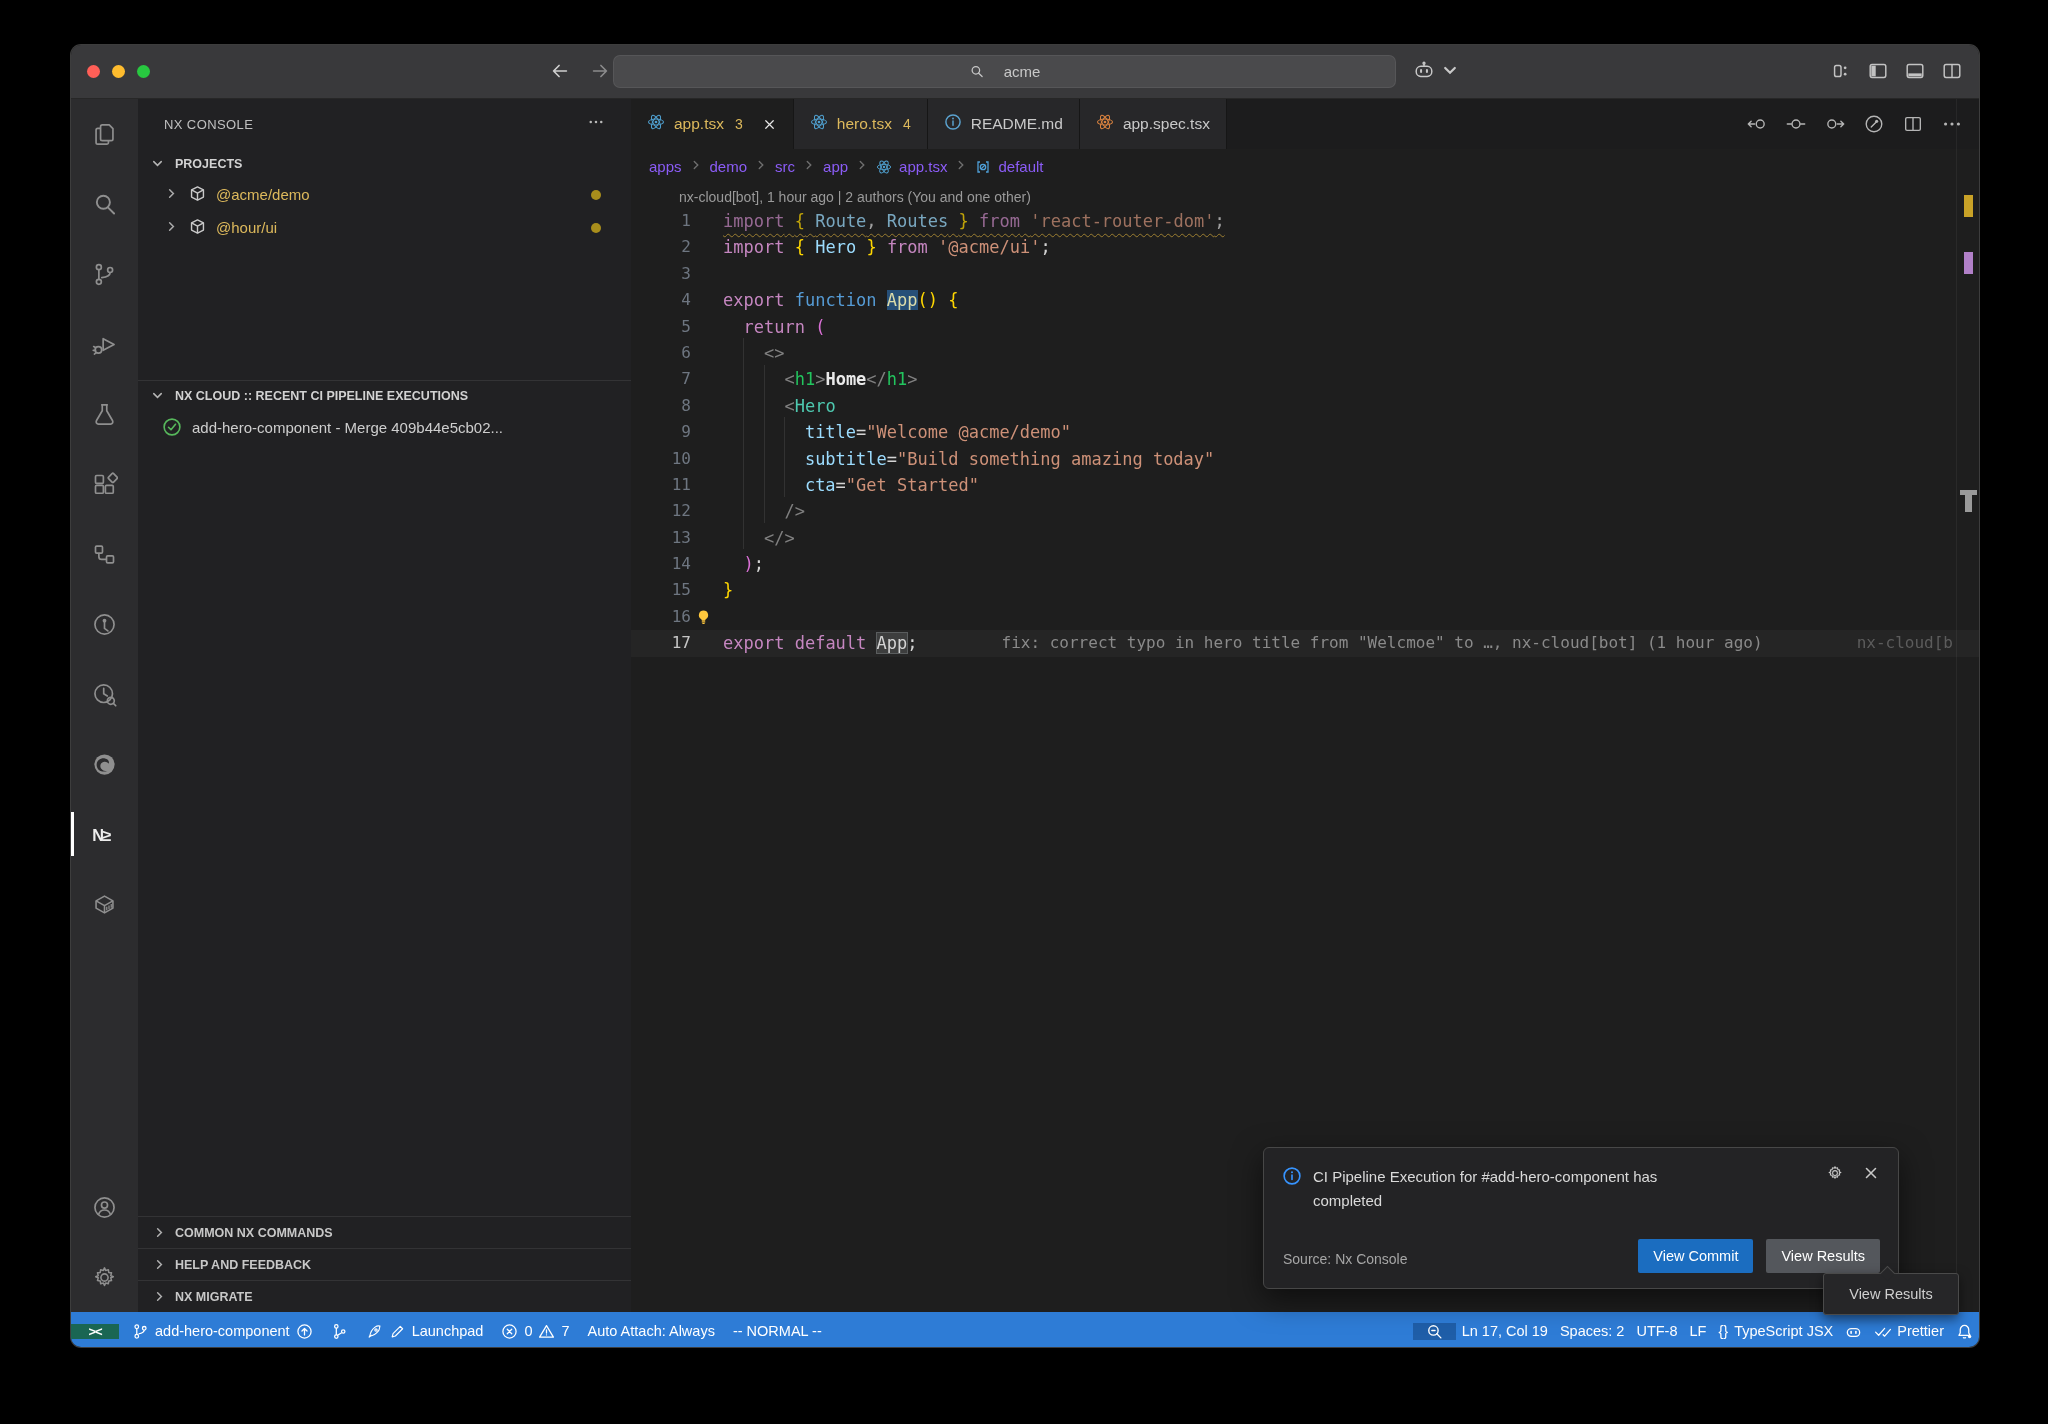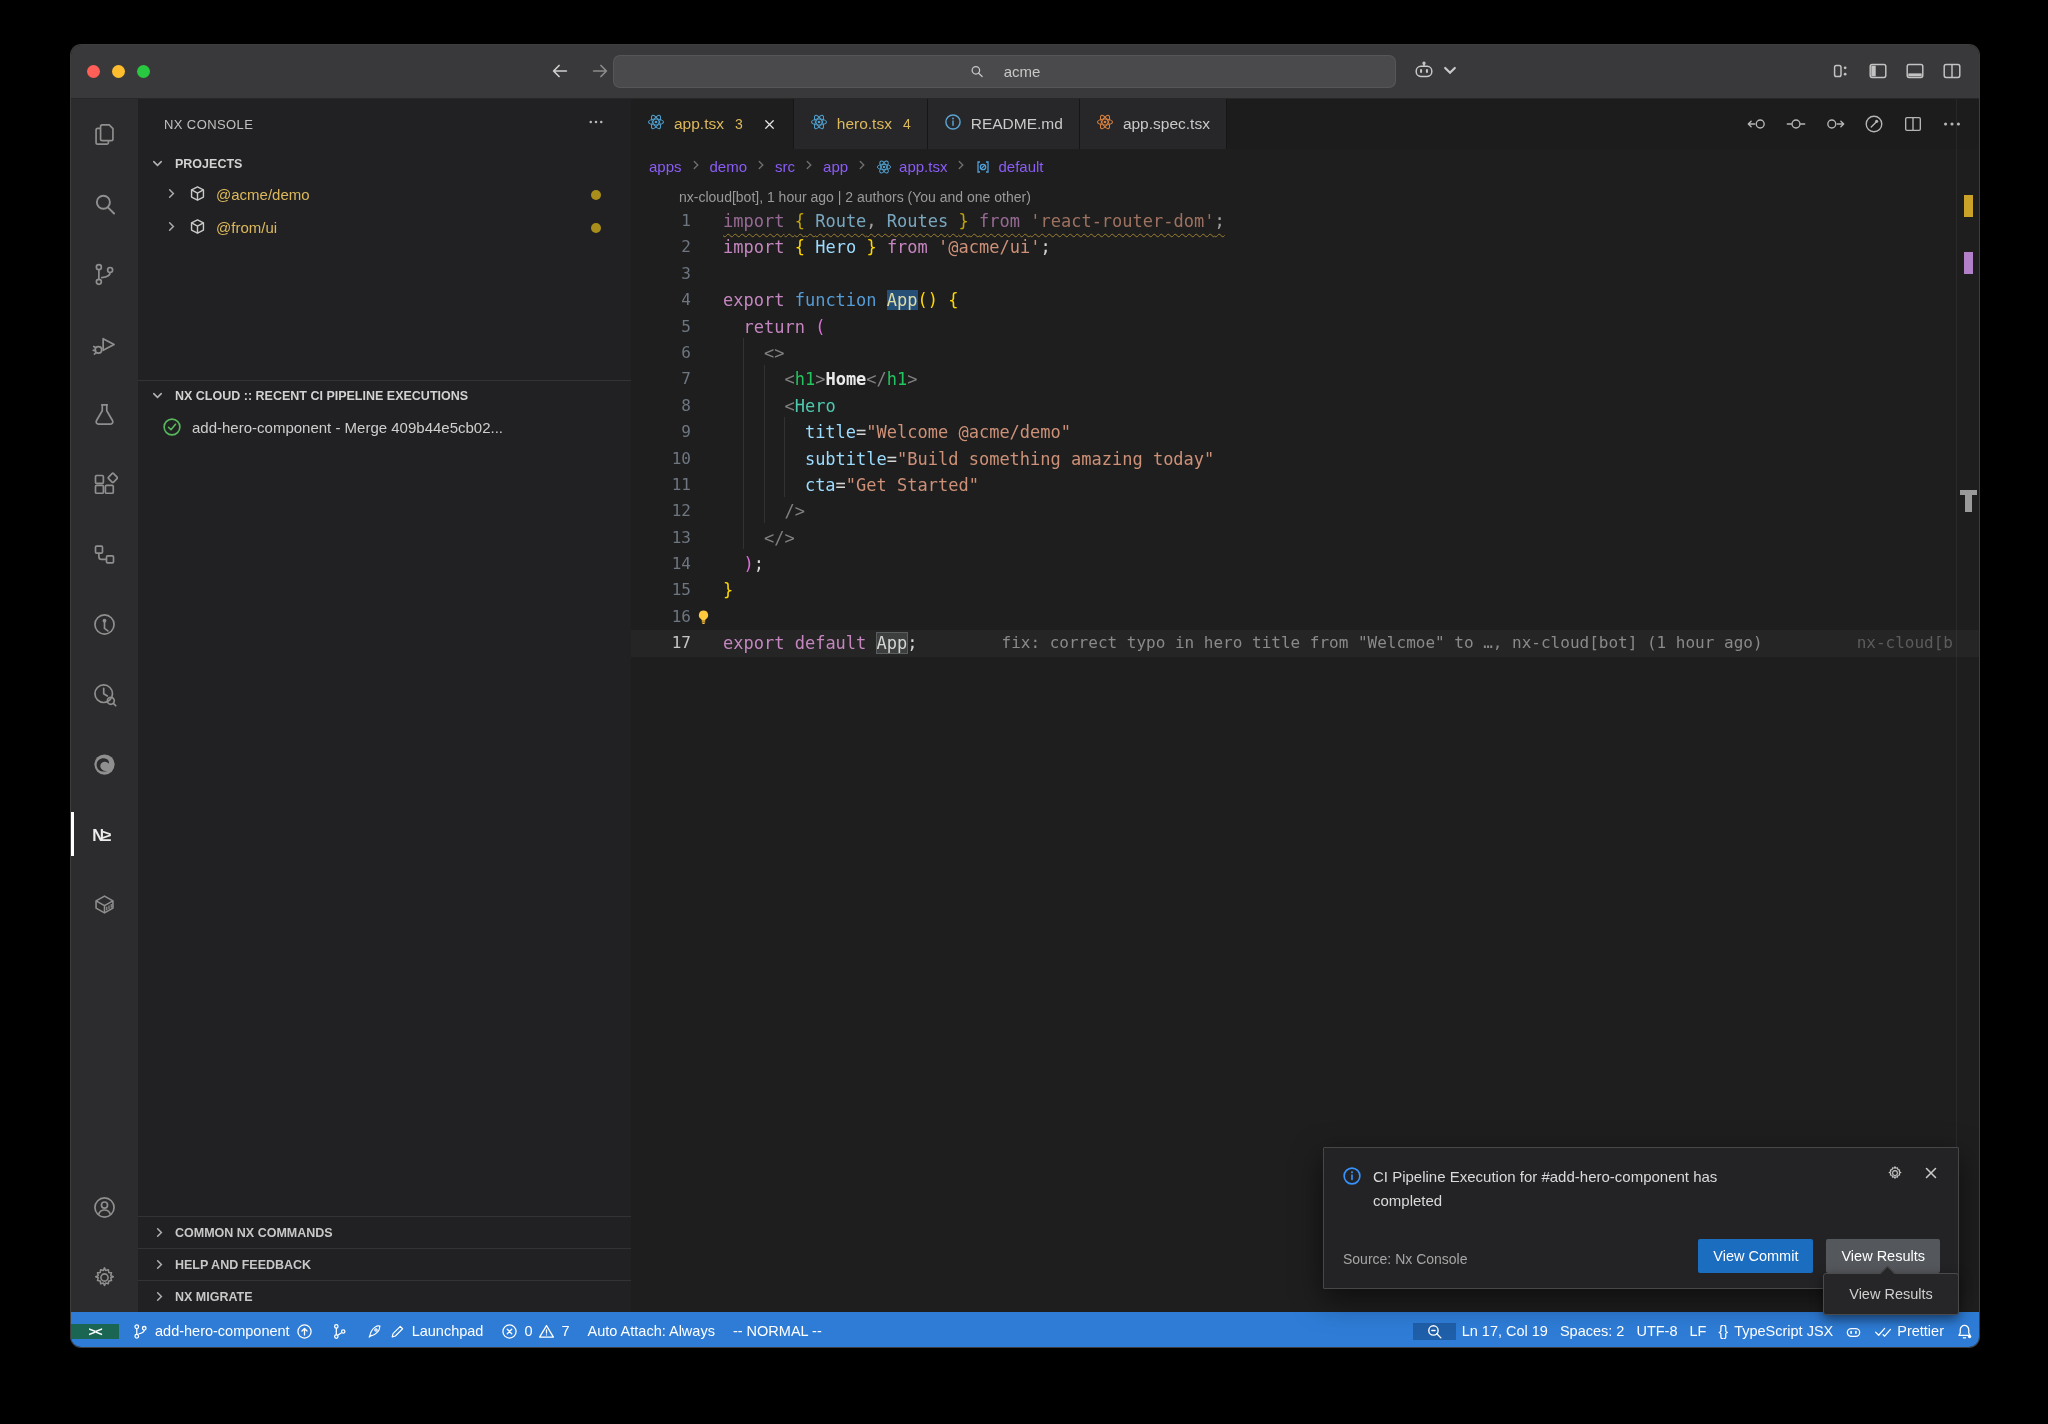--- a/index.html
+++ b/index.html
@@ -97,22 +97,22 @@
   .sb-right{margin-left:auto}
   .remote-chip{width:48px;background:#1a6653;display:flex;align-items:center;justify-content:center;
                font-weight:bold;font-size:13px;letter-spacing:-1px}
   .sb-item{display:flex;align-items:center;gap:6px;padding:0 9px}
   .sb-item svg{width:17px;height:17px}
   .zoom-chip{background:#1f5ea8;padding:0 13px;display:flex;align-items:center}
   .zoom-chip svg{width:17px;height:17px}
   .sb-right .sb-item{padding:0 6px}
   .sb-bell{padding-right:16px}
   
-  .toast{position:absolute;left:1252px;top:1102px;width:634px;height:140px;background:#232325;
-         border:1px solid #474747;border-radius:1px;box-shadow:0 10px 30px rgba(0,0,0,.55);z-index:5}
+  .toast{position:absolute;left:1192px;top:1102px;width:634px;height:140px;background:#232325;
+         border:1px solid #474747;border-radius:6px;box-shadow:0 10px 30px rgba(0,0,0,.55);z-index:5}
   .toast-row1{display:flex;padding:17px 18px 0 18px;gap:11px}
   .toast-info{color:#3794FF;flex:none;margin-top:1px}.toast-info svg{width:20px;height:20px}
   .toast-title{font-size:15px;color:#dadada;line-height:24px;max-width:382px}
   .toast-acts{position:absolute;right:18px;top:16px;display:flex;gap:18px;color:#c9c9c9}
   .toast-acts svg{width:18px;height:18px}
   .toast-src{position:absolute;left:19px;bottom:21px;font-size:14px;color:#a6a6a6}
   .toast-btns{position:absolute;right:18px;bottom:15px;display:flex;gap:13px}
   .btn{height:34px;padding:0 15px;display:flex;align-items:center;font-size:14.5px;color:#fff;border-radius:2px}
   .btn-primary{background:#1b6dc0}
   .btn-secondary{background:#54575c}
@@ -315,21 +315,21 @@
         <span class="proj-dot"></span>
       </div>
       <div class="tree-row">
         <span class="chev"><svg viewBox="0 0 16 16" fill="none" stroke="currentColor" stroke-width="1.6" stroke-linecap="round">
               <path d="M6 4l4 4-4 4"></path>
             </svg></span>
         <span class="boxicon"><svg viewBox="0 0 16 16" fill="none" stroke="currentColor" stroke-width="1.2" stroke-linejoin="round">
               <path d="M3 5l5-2.6L13 5v6l-5 2.6L3 11z"></path>
               <path d="M3 5l5 2.6L13 5M8 7.6v6"></path>
             </svg></span>
-        <span class="lbl warn-label">@from/ui</span>
+        <span class="lbl warn-label">@hour/ui</span>
         <span class="proj-dot"></span>
       </div>
 
       <div class="sep" style="margin-top:136px"></div>
       <div class="sb-sec-h">
         <svg viewBox="0 0 16 16" fill="none" stroke="currentColor" stroke-width="1.6" stroke-linecap="round">
             <path d="M4 6l4 4 4-4"></path>
           </svg>
         <span>NX CLOUD :: RECENT CI PIPELINE EXECUTIONS</span>
       </div>

